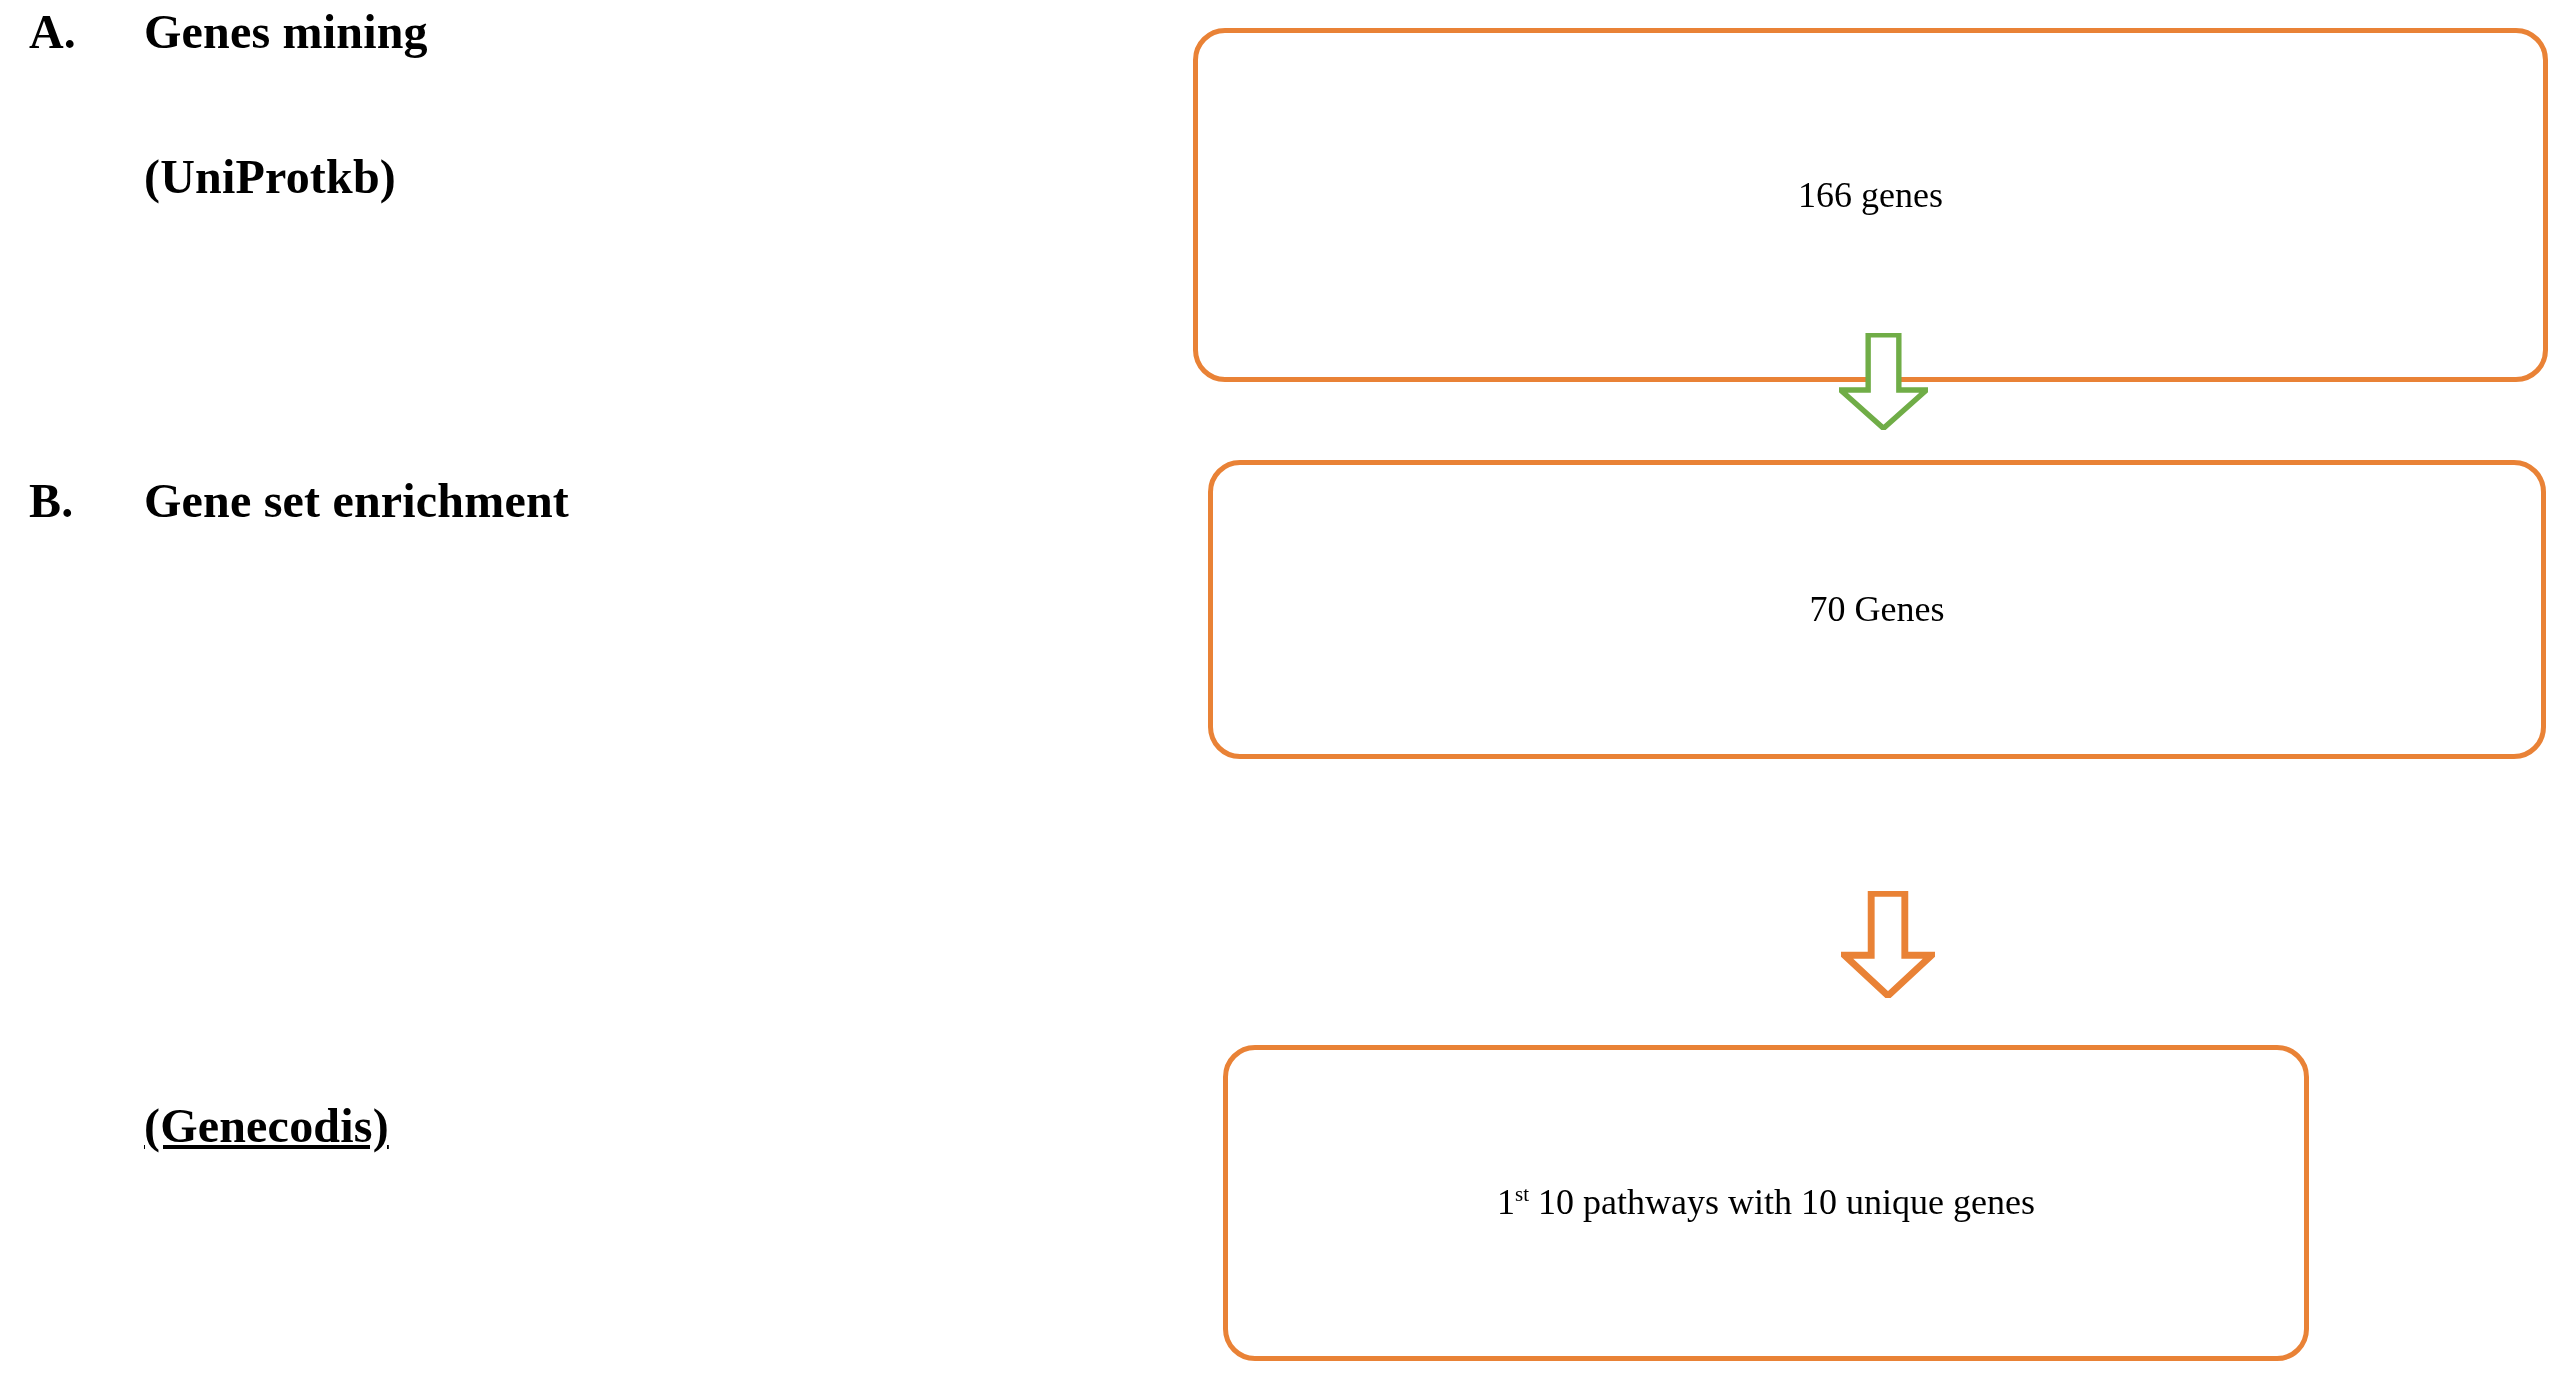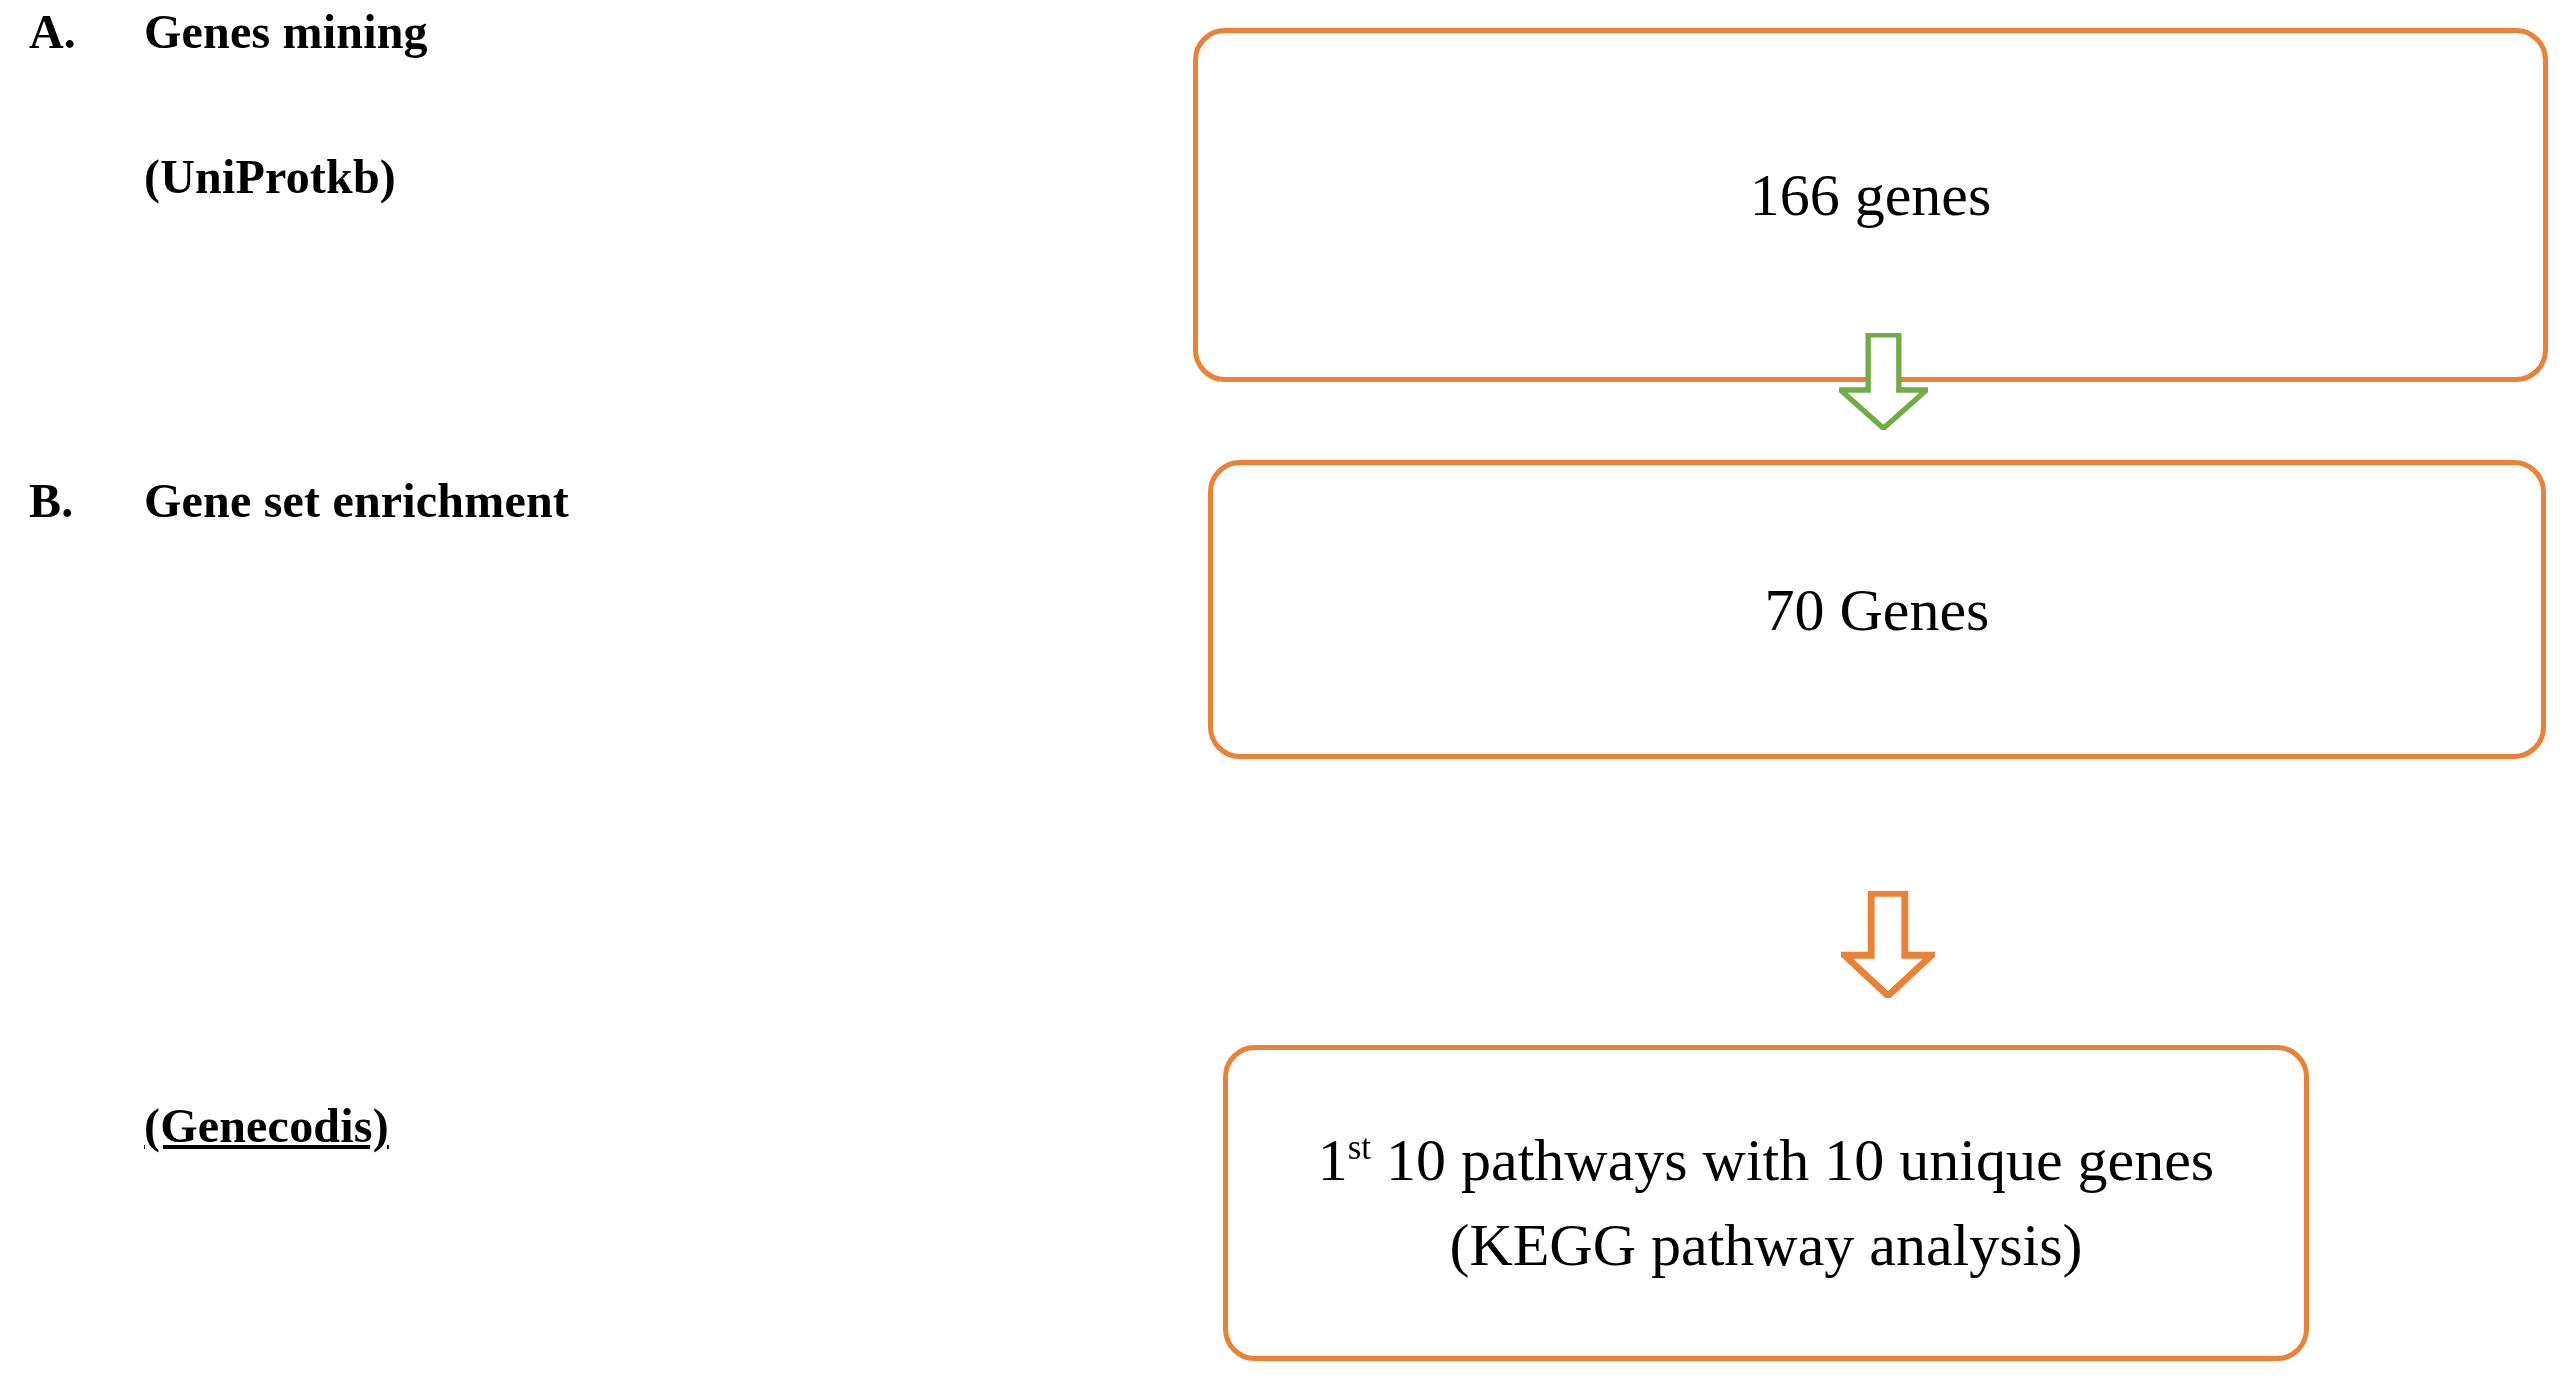--- a/index.html
+++ b/index.html
@@ -47,21 +47,21 @@
     border: 5.4px solid var(--orange, #E98236);
     border-radius: 32px;
     background: #ffffff;
     display: flex;
     flex-direction: column;
     justify-content: center;
     align-items: center;
     text-align: center;
   }
   .box-line {
-    font-size: 60px;
+    font-size: 36px;
     line-height: 1.32;
     white-space: nowrap;
     font-weight: normal;
   }
   .box-line sup {
     font-size: 0.58em;
     vertical-align: super;
     line-height: 0;
   }
 
@@ -111,21 +111,20 @@
 
 <div class="box" id="box-enrichment" style="border-color: rgb(233, 130, 54); text-align: right;">
   <div class="box-stack">
     <div class="box-line">70 Genes</div>
   </div>
 </div>
 
 <div class="box" id="box-pathways" style="border-color: rgb(233, 130, 54);">
   <div class="box-stack">
     <div class="box-line"><span>1</span><sup>st</sup><span> 10 pathways with 10 unique genes</span></div>
-    <div class="box-line">(KEGG pathway analysis)</div>
   </div>
 </div>
 
 <svg class="arrow" id="arrow-green" viewBox="0 0 116 126" aria-hidden="true">
   <polygon points="38,2 78,2 78,74 114,74 58,124 2,74 38,74" fill="#ffffff" stroke="#70AD47" stroke-width="7" stroke-linejoin="miter"></polygon>
 </svg>
 
 <svg class="arrow" id="arrow-orange" viewBox="0 0 122 140" aria-hidden="true">
   <polygon points="39,3 83,3 83,84 118,84 61,137 4,84 39,84" fill="#ffffff" stroke="#E98236" stroke-width="9" stroke-linejoin="miter"></polygon>
 </svg>

